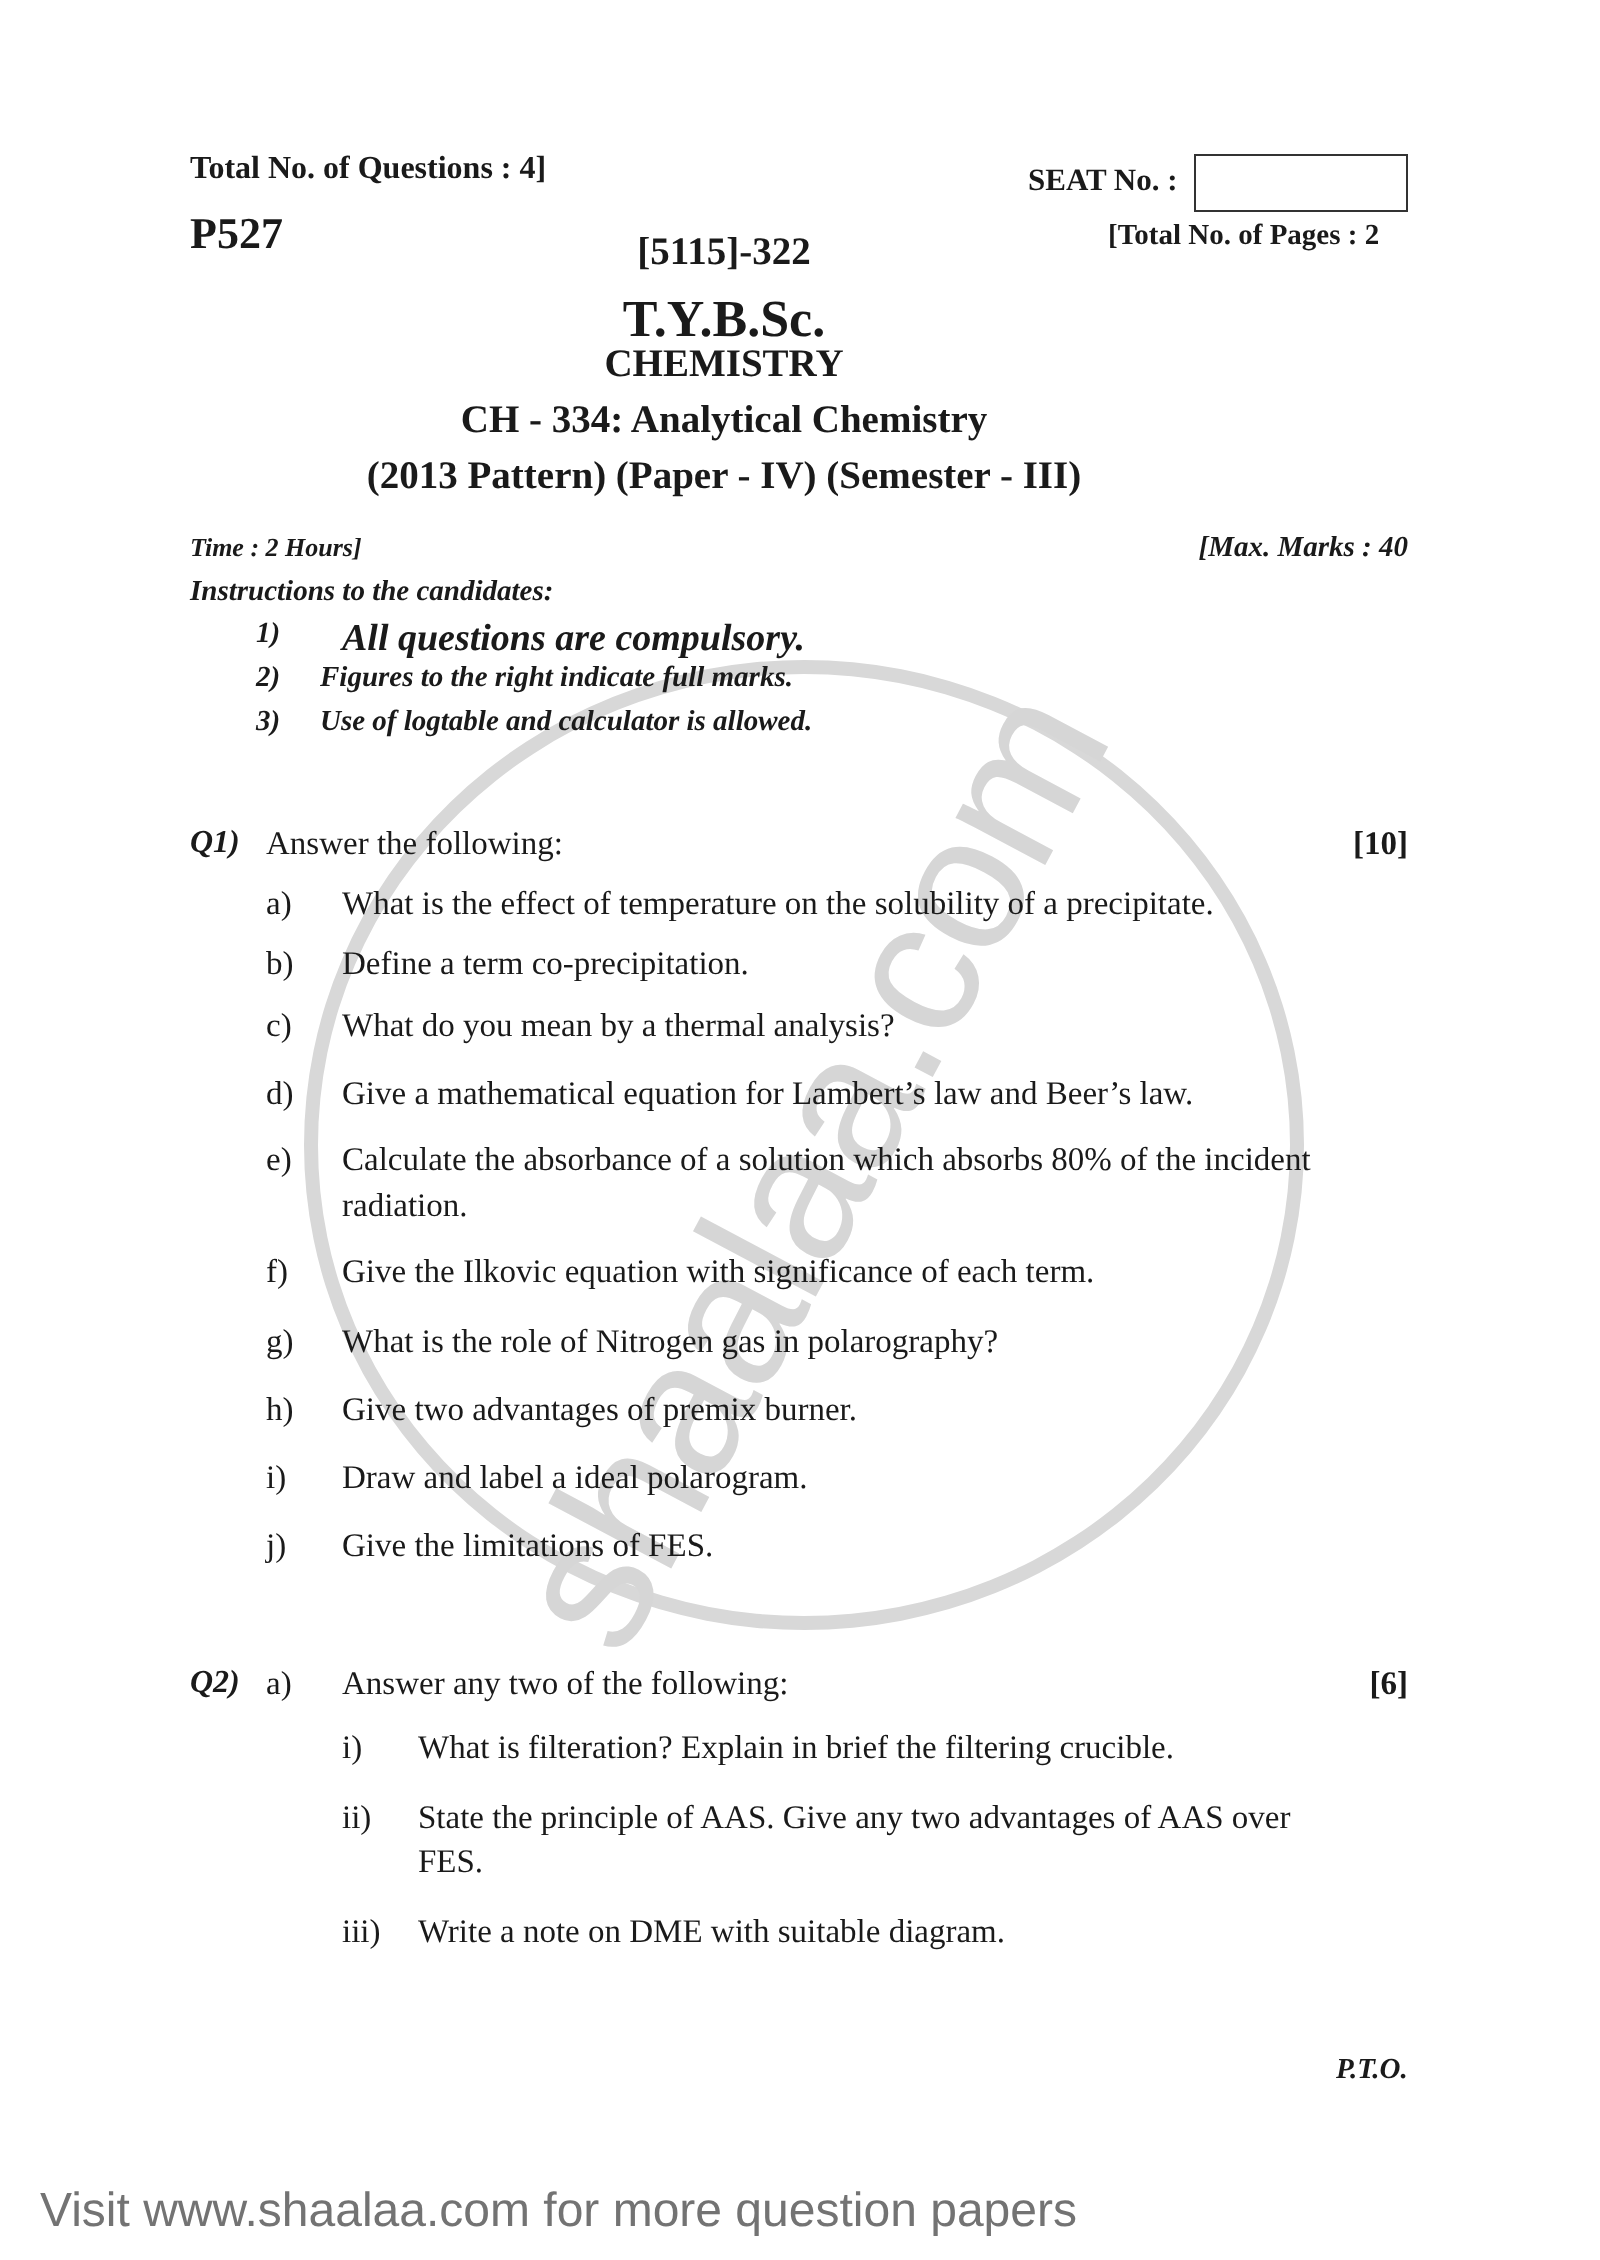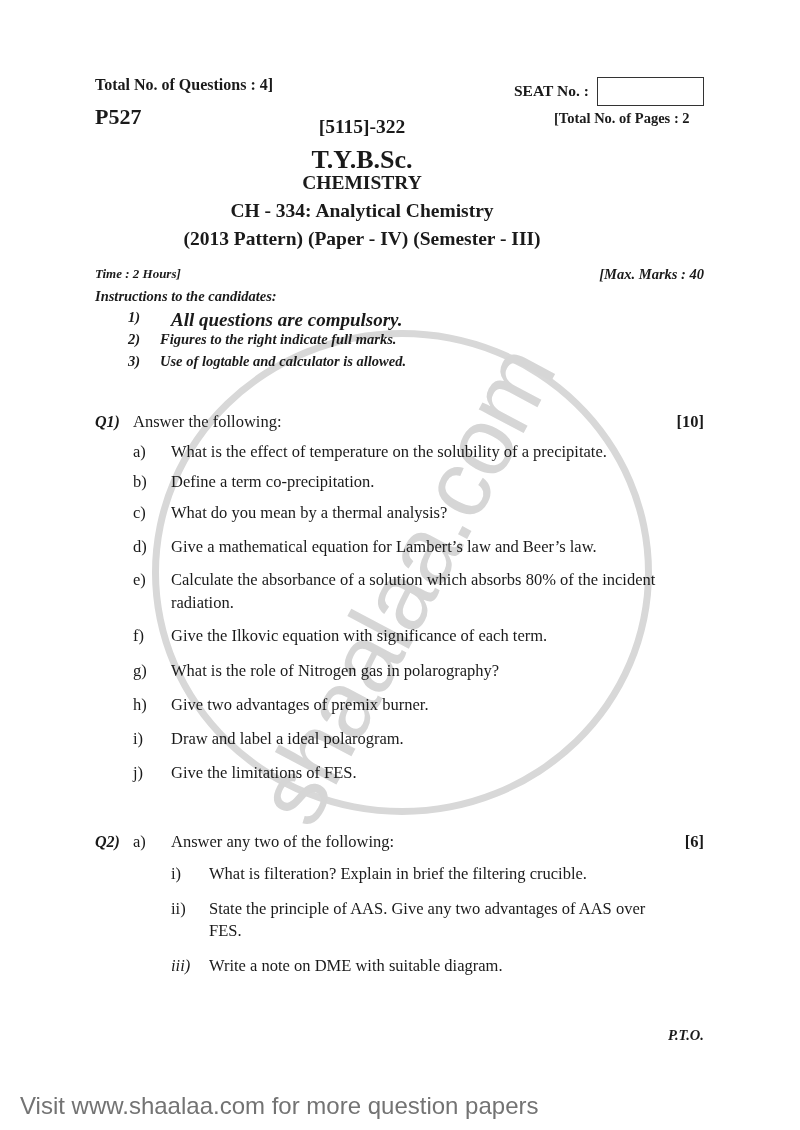--- a/index.html
+++ b/index.html
@@ -87,19 +87,19 @@
   <div class="abs q-text" style="left:171px; top:832px;">Answer any two of the following:</div>
   <div class="abs b q-text" style="right:96px; top:832px;">[6]</div>
 
   <div class="abs q-text" style="left:171px; top:864px;">i)</div>
   <div class="abs q-text" style="left:209px; top:864px;">What is filteration? Explain in brief the filtering crucible.</div>
 
   <div class="abs q-text" style="left:171px; top:899px;text-align:right;">ii)</div>
   <div class="abs q-text" style="left:209px; top:899px;">State the principle of AAS. Give any two advantages of AAS over</div>
   <div class="abs q-text" style="left:209px; top:921px;">FES.</div>
 
-  <div class="abs q-text" style="left:171px; top:956px;font-style:italic;">iii)</div>
+  <div class="abs q-text" style="left:171px; top:956px;">iii)</div>
   <div class="abs q-text" style="left:209px; top:956px;">Write a note on DME with suitable diagram.</div>
 
   <div class="abs b i" style="left:668px; top:1027px; font-size:14.5px;">P.T.O.</div>
 </div>
 
 <div class="footer">Visit www.shaalaa.com for more question papers</div>
 
 </body></html>

